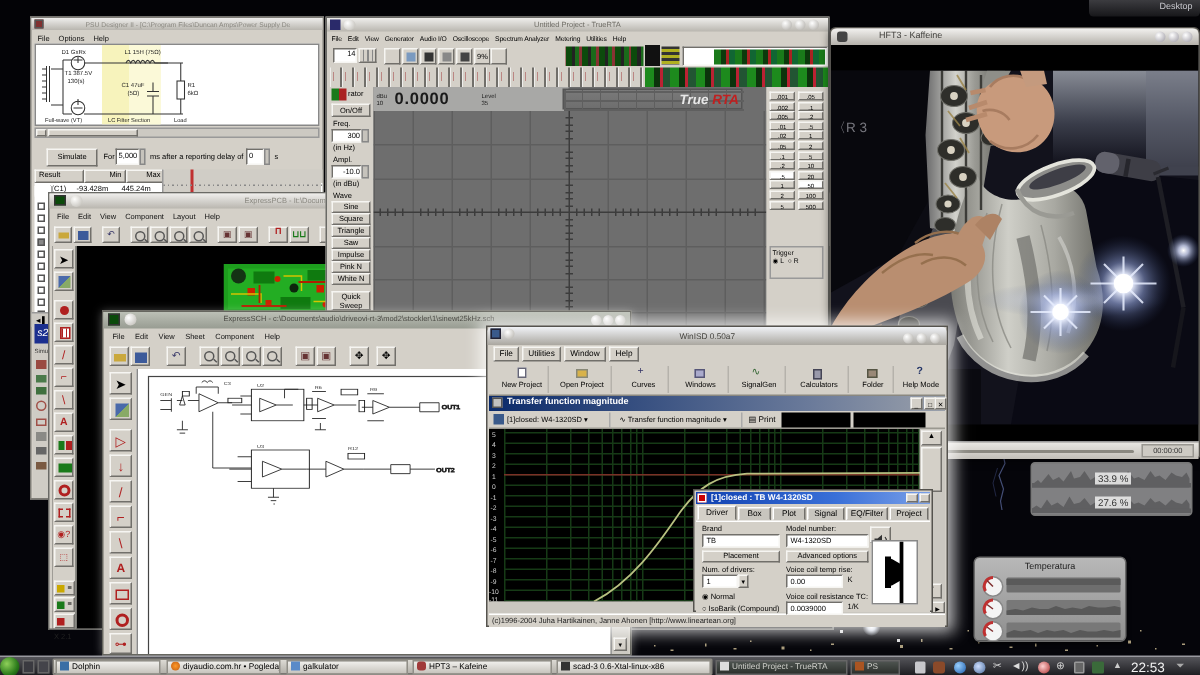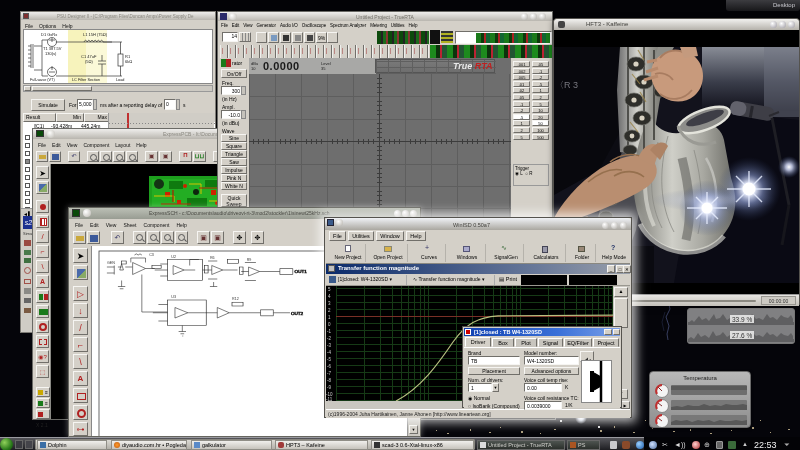--- a/index.html
+++ b/index.html
@@ -855,21 +855,21 @@
   </g>
   <rect x="21" y="13" width="76" height="10" rx="1" fill="#6e6e6e"></rect>
   <rect x="21" y="14" width="76" height="4" fill="#5a5a5a"></rect>
   <rect x="21" y="28" width="76" height="10" rx="1" fill="#787878"></rect>
   <path d="M21 35 l6 -1 5 1 6 -2 5 1 6 0 5 -2 6 2 5 -1 6 1 5 -2 6 1 5 0 6 -1 4 1 V38 H21 Z" fill="#585858"></path>
   <rect x="21" y="43" width="76" height="10" rx="1" fill="#787878"></rect>
   <path d="M21 50 l5 -2 5 1 6 -1 5 2 6 -2 5 1 6 -1 5 2 6 -2 5 1 6 0 5 -1 6 1 5 -1 V53 H21 Z" fill="#585858"></path>
  </svg>
 </div>
 
-<div class="a" id="taskbar" style="left:0;top:437px;width:644px;height:13px;background:linear-gradient(#55555a,#1e1e22);border-top:1px solid #9a9aa0">
+<div class="a" id="taskbar" style="left:0;top:437px;width:800px;height:13px;background:linear-gradient(#55555a,#1e1e22);border-top:1px solid #9a9aa0">
  <div class="a" style="left:0;top:0;width:13px;height:13px;background:radial-gradient(circle at 35% 35%,#8fd05a,#2a7a1a 60%,#0d3a08);border-radius:50%"></div>
  <div class="a" style="left:15px;top:2px;width:8px;height:9px;background:#3a3a40;border:1px solid #666"></div>
  <div class="a" style="left:25px;top:2px;width:8px;height:9px;background:#44444a;border:1px solid #666"></div>
  <div class="a" style="left:35px;top:1px;width:440px;height:11px;background:linear-gradient(#dcdad4,#b2afa8);border:1px solid #88867f;border-radius:1px"></div>
 
  <div class="a" style="left:37px;top:2px;width:70px;height:10px;background:linear-gradient(#f0efec,#c6c3bc);border:1px solid #908e87;font-size:5.5px;line-height:9px"><span style="display:inline-block;width:6px;height:6px;background:#3a6ea5;margin:0 2px;vertical-align:-1px"></span>Dolphin</div>
  <div class="a" style="left:111px;top:2px;width:76px;height:10px;background:linear-gradient(#f0efec,#c6c3bc);border:1px solid #908e87;font-size:5.5px;line-height:9px;white-space:nowrap;overflow:hidden"><span style="display:inline-block;width:6px;height:6px;background:radial-gradient(circle,#ff9a2a,#c05a10);border-radius:50%;margin:0 2px;vertical-align:-1px"></span>diyaudio.com.hr • Pogledaj</div>
  <div class="a" style="left:191px;top:2px;width:81px;height:10px;background:linear-gradient(#f0efec,#c6c3bc);border:1px solid #908e87;font-size:5.5px;line-height:9px"><span style="display:inline-block;width:6px;height:6px;background:#5a8ac8;margin:0 2px;vertical-align:-1px"></span>galkulator</div>
  <div class="a" style="left:275px;top:2px;width:93px;height:10px;background:linear-gradient(#f0efec,#c6c3bc);border:1px solid #908e87;font-size:5.5px;line-height:9px"><span style="display:inline-block;width:6px;height:6px;background:#a03a3a;border-radius:2px;margin:0 2px;vertical-align:-1px"></span>HPT3 – Kafeine</div>
  <div class="a" style="left:371px;top:2px;width:103px;height:10px;background:linear-gradient(#f0efec,#c6c3bc);border:1px solid #908e87;font-size:5.5px;line-height:9px;white-space:nowrap;overflow:hidden"><span style="display:inline-block;width:6px;height:6px;background:#333;margin:0 2px;vertical-align:-1px"></span>scad-3 0.6-Xtal-linux-x86</div>

